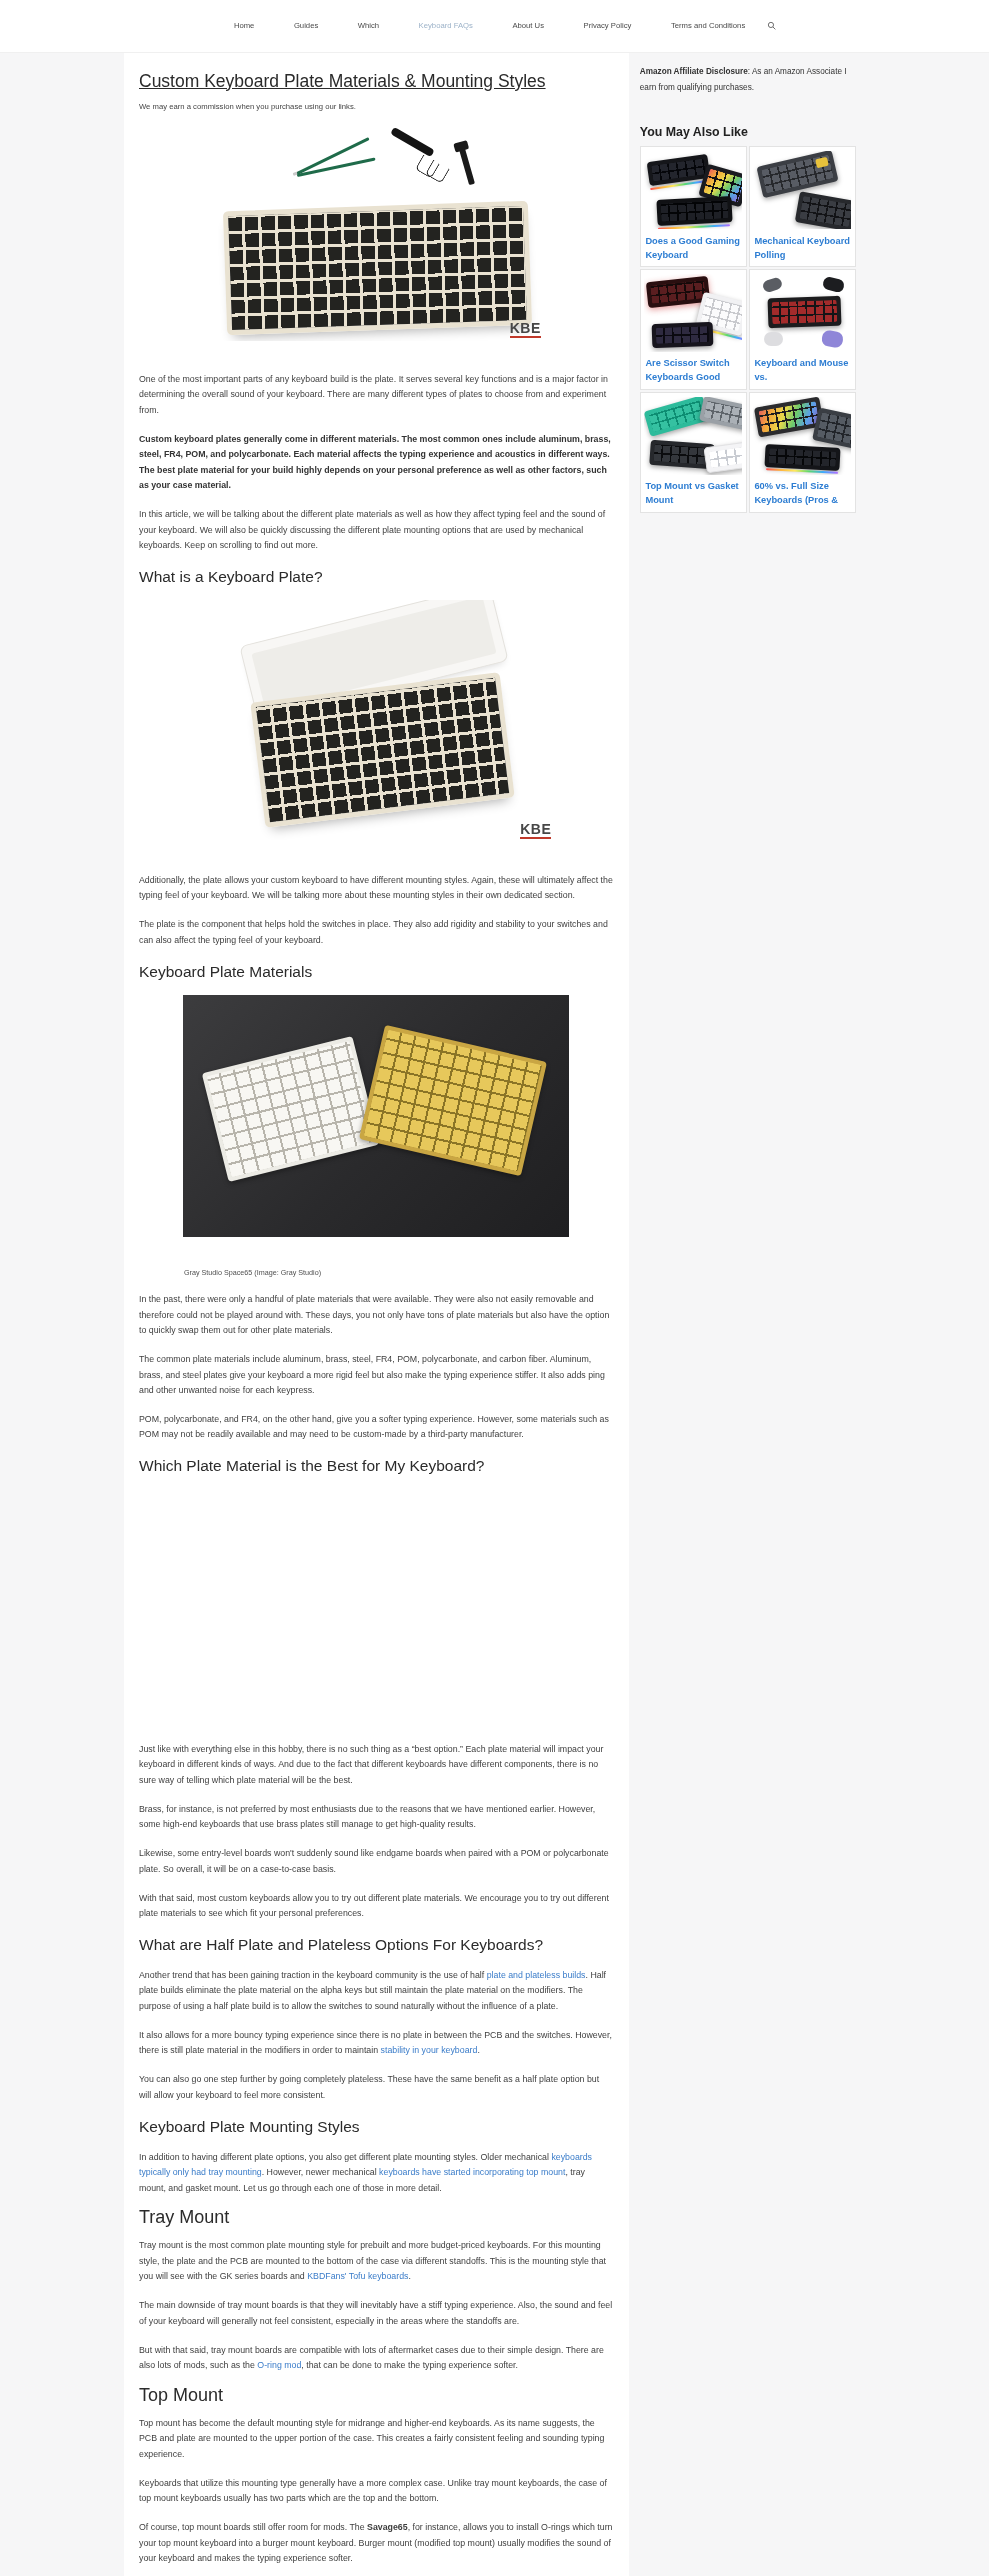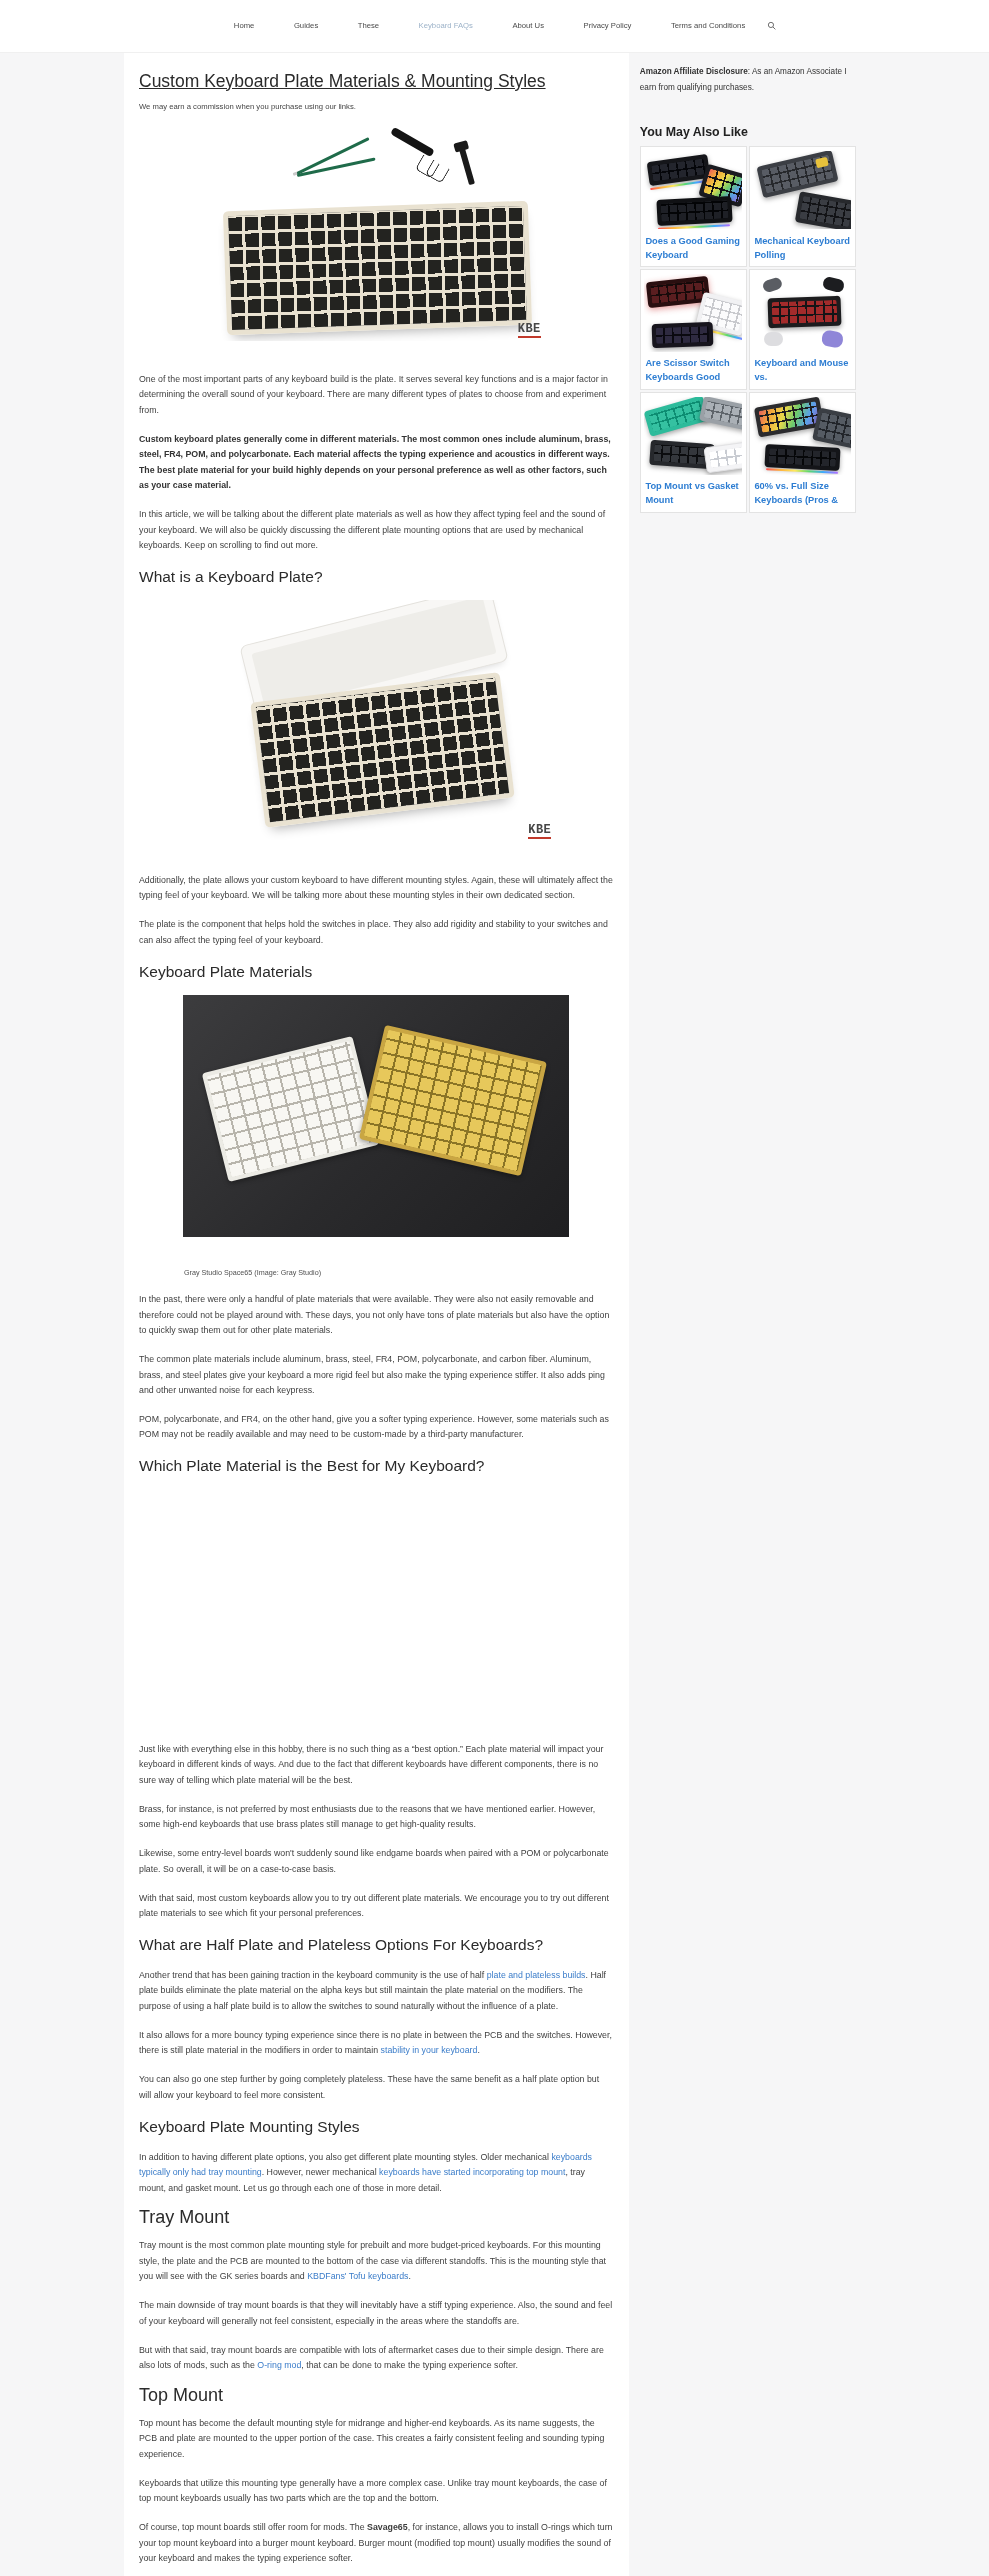--- a/index.html
+++ b/index.html
@@ -23,21 +23,21 @@
   h2.sec{font-size:15.5px;line-height:19.6px;font-weight:400;color:#2b2b2b;margin:10.3px 0 13.4px;}
   h3.sub{font-size:18px;line-height:16.5px;font-weight:400;color:#2b2b2b;margin:8.2px 0 12.4px;}
   .lnk{color:#3a7cc9;text-decoration:none;}
   
   figure.fig{position:relative;margin:3.1px auto 31px;overflow:hidden;}
   .fig1{width:340px;height:216px;margin-bottom:52px;background:#fff;}
   .fig2{width:361px;height:242px;margin-bottom:20.6px;background:#fff;}
   .fig3wrap{width:386px;margin:0 auto 15.5px;}
   .fig3{width:386px;height:242px;margin:0;background:linear-gradient(135deg,#3c3c3e 0%,#2a2a2c 55%,#1f1f21 100%);}
   .figcap{font-size:7.2px;color:#4f4f4f;margin:6.2px 0 0 1px;}
-  .kbe-mark{position:absolute;right:5.2px;bottom:3.1px;font-weight:700;font-size:12px;letter-spacing:0.5px;color:#474747;font-family:Liberation Mono, monospace;}
+  .kbe-mark{position:absolute;right:5.2px;bottom:3.1px;font-weight:700;font-size:14px;letter-spacing:0.5px;color:#474747;}
   .kbe-mark:after{content:"";display:block;height:1.5px;background:#c0392b;margin-top:0.5px;}
   
   .plate{position:absolute;border:5.2px solid #e9e2d1;border-radius:5.2px;box-shadow:0 8.2px 11.3px -6.2px rgba(0,0,0,.3);}
   .holes{position:absolute;inset:0;background-color:#232320;
     background-image:repeating-linear-gradient(0deg,transparent 0 13.4px,#e9e2d1 13.4px 16.5px),
                      repeating-linear-gradient(90deg,transparent 0 13.4px,#e9e2d1 13.4px 16.5px);}
   .plate1{left:18.5px;top:81px;width:295px;height:114px;transform:rotate(-2deg);}
   .plate2{left:61px;top:87px;width:241px;height:116px;transform:rotate(-7deg);}
   .case2{position:absolute;left:49px;top:14.4px;width:256px;height:77px;background:#f8f7f5;border:0.5px solid #e3e1dc;border-radius:7.2px;transform:rotate(-14deg);box-shadow:0 5.2px 8.2px -5.2px rgba(0,0,0,.18);}
   .case2:after{content:"";position:absolute;inset:9.3px;background:#eeede9;border-radius:3.1px;}
@@ -79,21 +79,21 @@
                      linear-gradient(120deg,#e85d5d,#f2a93c,#ead94b,#6cc96c,#5a9fe8,#9a6fd8);}
   .blob{position:absolute;border-radius:6.2px;}
 </style>
 </head>
 <body>
 
 <header class="site-header">
   <nav class="main-nav">
     <a>Home</a>
     <a>Guides</a>
-    <a>These</a>
+    <a>Which</a>
     <a class="active">Keyboard FAQs</a>
     <a>About Us</a>
     <a>Privacy Policy</a>
     <a>Terms and Conditions</a>
     <span class="search-btn">
       <svg width="9.3" height="9.3" viewBox="0 0 20 20">
           <circle cx="8.5" cy="8.5" r="5.6" fill="none" stroke="#4a4a4a" stroke-width="1.7"></circle>
           <line x1="12.9" y1="12.9" x2="18" y2="18" stroke="#4a4a4a" stroke-width="1.7"></line>
         </svg>
     </span>

